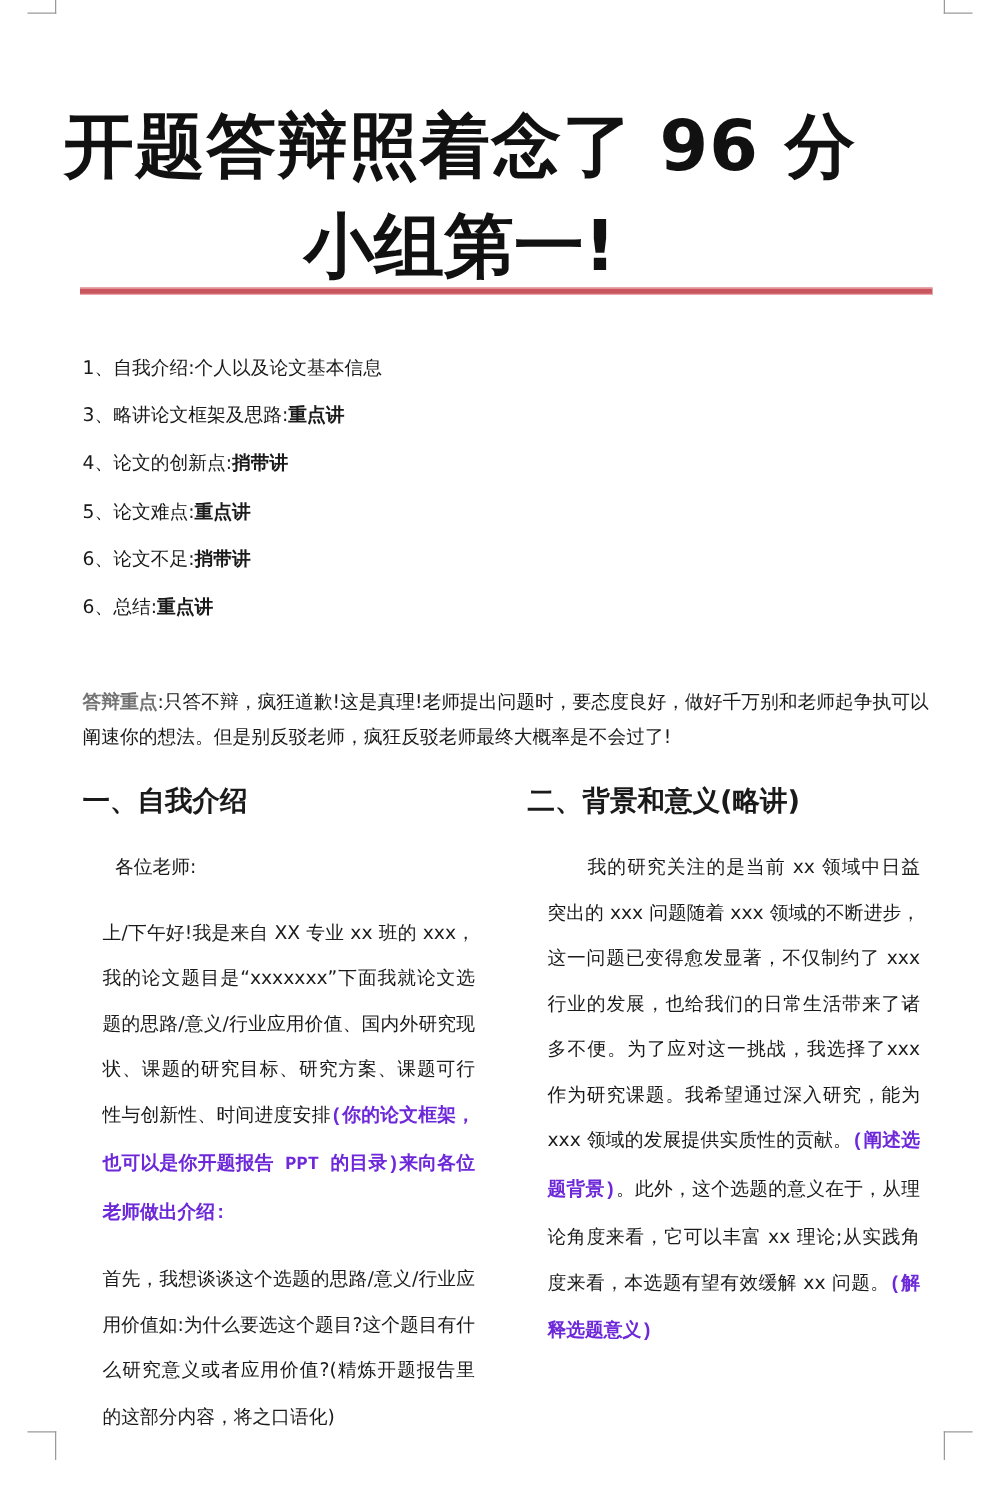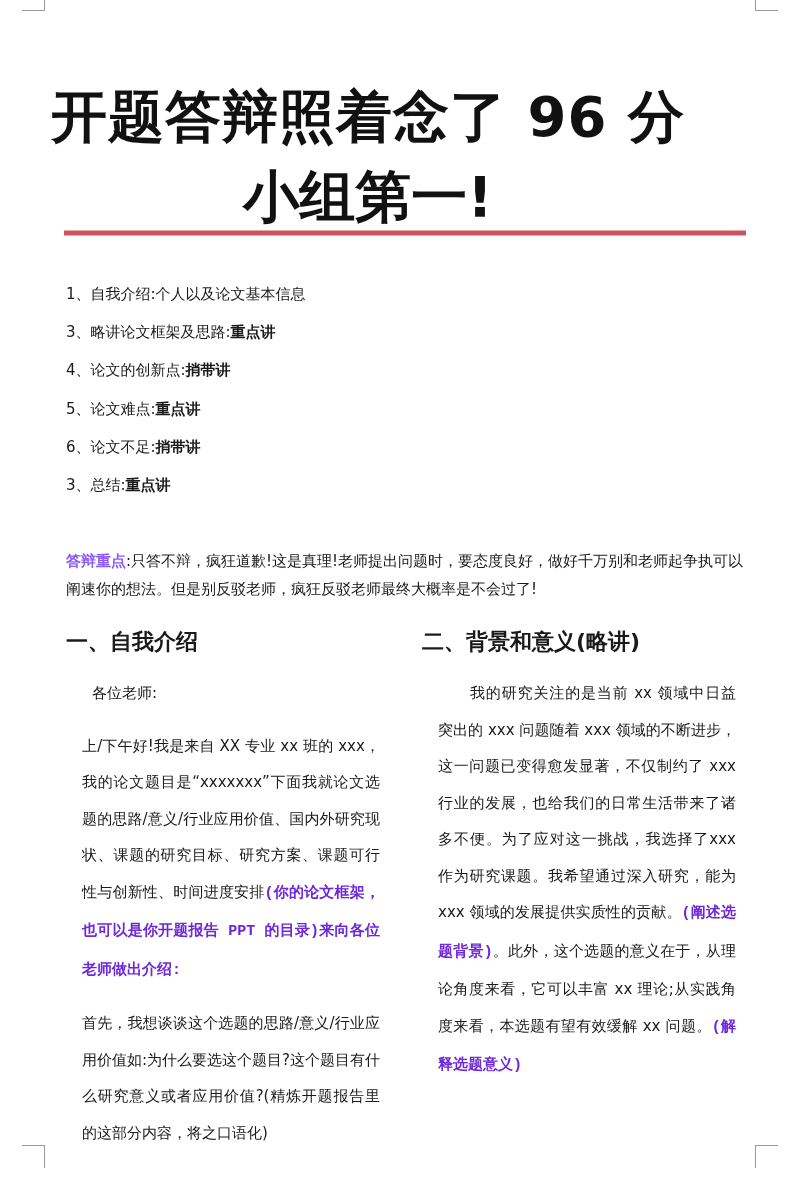--- a/index.html
+++ b/index.html
@@ -16,21 +16,21 @@
     .title { position: absolute; left: 0; width: 736px; text-align: center; font-weight: bold; color: #111; }
     .title.l1 { top: 80px; font-size: 56px; letter-spacing: 1px; }
     .title.l2 { top: 160px; font-size: 56px; }
     .rule { position: absolute; left: 64px; width: 682px; top: 230px; height: 4px; background: #c9555f; border-top: 1px solid #e9a7ab; border-bottom: 1px solid #e9a7ab; }
 
     .outline { position: absolute; left: 66px; top: 280px; font-size: 15px; }
     .outline .item { height: 38.2px; line-height: 28px; }
     .outline .item b { font-weight: bold; }
 
     .key { position: absolute; left: 66px; top: 547px; width: 680px; font-size: 15px; line-height: 28px; }
-    .key .red { color: #8b5cf6; font-weight: bold; }
+    .key .red { color: #737373; font-weight: bold; }
 
     .col { position: absolute; width: 330px; font-size: 15px; }
     .col.left { left: 66px; top: 625px; }
     .col.right { left: 422px; top: 625px; }
     .col h2 { margin: 0 0 8px 0; font-size: 22px; font-weight: bold; line-height: 34px; }
     .col p { margin: 16px; line-height: 36.5px; text-align: justify; }
     .col .greet { padding-left: 10px; }
     .col .indent { text-indent: 32px; }
     .col .redbold { color: #6d28d9; font-weight: bold; font-family: Liberation Mono, monospace; }
   </style>
@@ -45,21 +45,21 @@
 <div class="title l1">开题答辩照着念了 96 分</div>
 <div class="title l2">小组第一!</div>
 <div class="rule"></div>
 
 <div class="outline">
   <div class="item"><span>1、自我介绍:个人以及论文基本信息</span><b></b></div>
   <div class="item"><span>3、略讲论文框架及思路:</span><b>重点讲</b></div>
   <div class="item"><span>4、论文的创新点:</span><b>捎带讲</b></div>
   <div class="item"><span>5、论文难点:</span><b>重点讲</b></div>
   <div class="item"><span>6、论文不足:</span><b>捎带讲</b></div>
-  <div class="item"><span>3、总结:</span><b>重点讲</b></div>
+  <div class="item"><span>6、总结:</span><b>重点讲</b></div>
 </div>
 
 <div class="key">
   <span class="red">答辩重点</span><span>:只答不辩，疯狂道歉!这是真理!老师提出问题时，要态度良好，做好千万别和老师起争执可以阐速你的想法。但是别反驳老师，疯狂反驳老师最终大概率是不会过了!</span>
 </div>
 
 <div class="col left">
   <h2>一、自我介绍</h2>
   <p class="greet">各位老师:</p>
   <p><span>上/下午好!我是来自 XX 专业 xx 班的 xxx，我的论文题目是“xxxxxxx”下面我就论文选题的思路/意义/行业应用价值、国内外研究现状、课题的研究目标、研究方案、课题可行性与创新性、时间进度安排</span><span class="redbold">(你的论文框架，也可以是你开题报告 PPT 的目录)来向各位老师做出介绍:</span></p>

